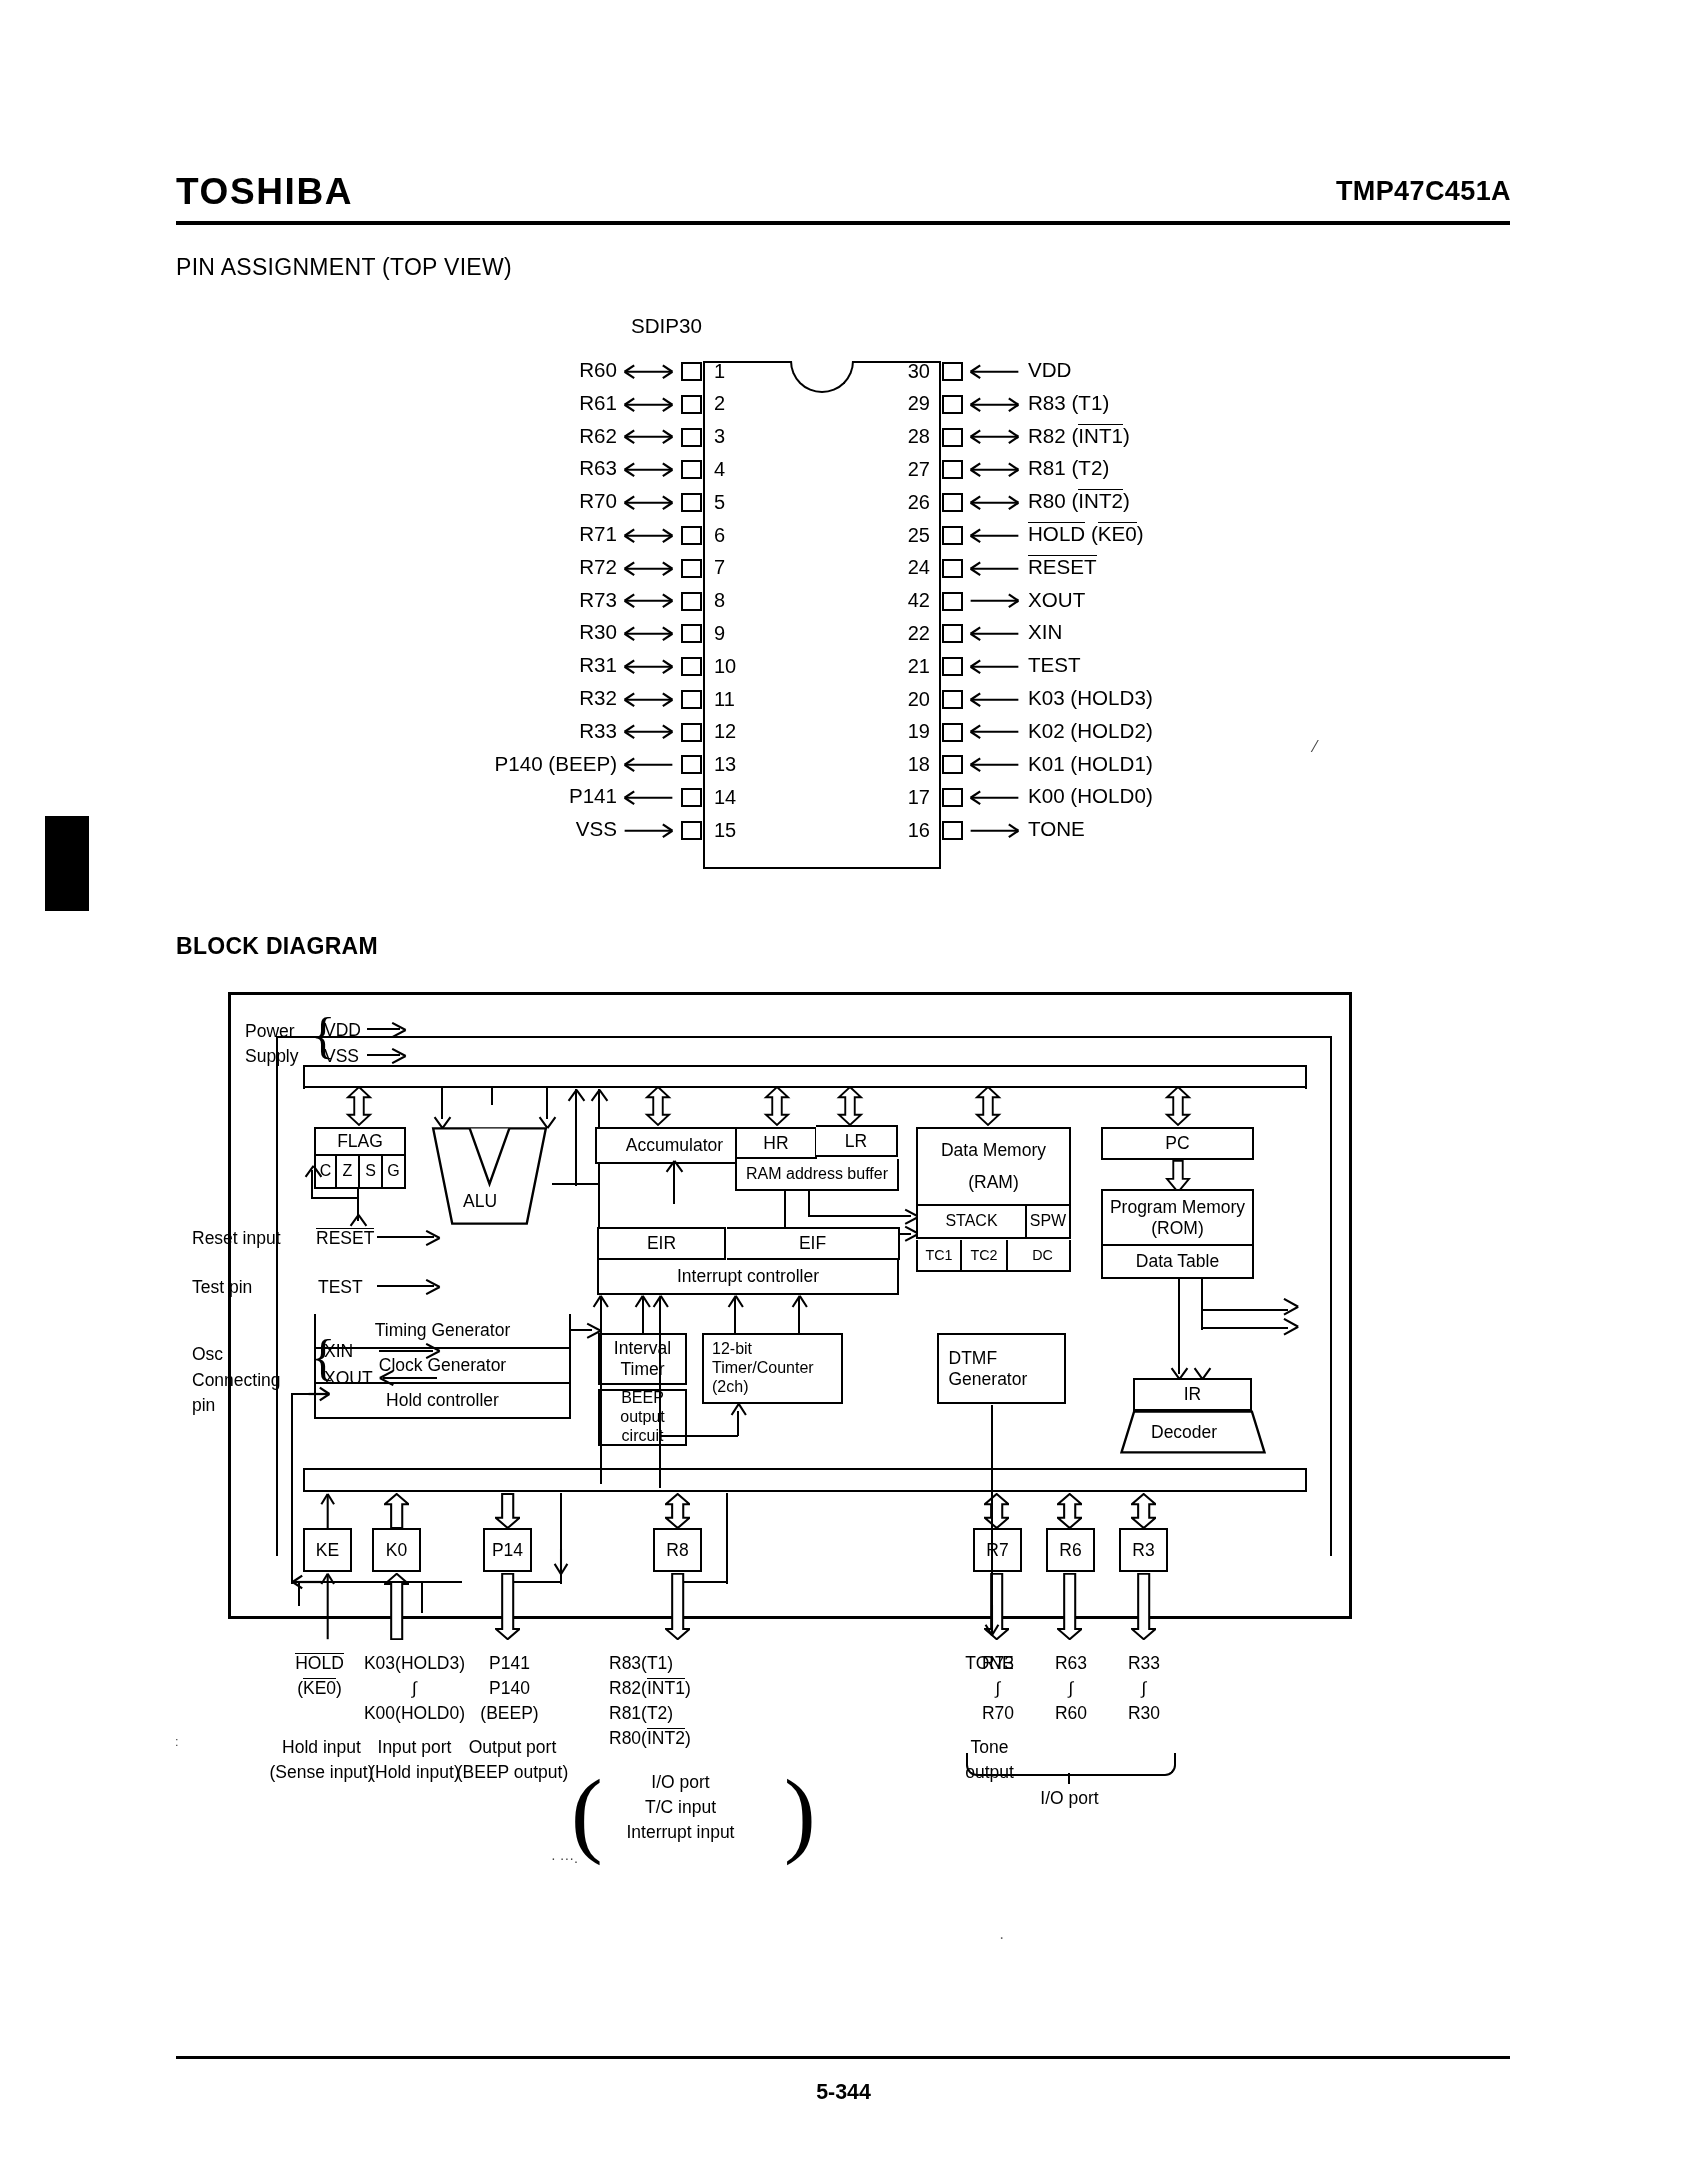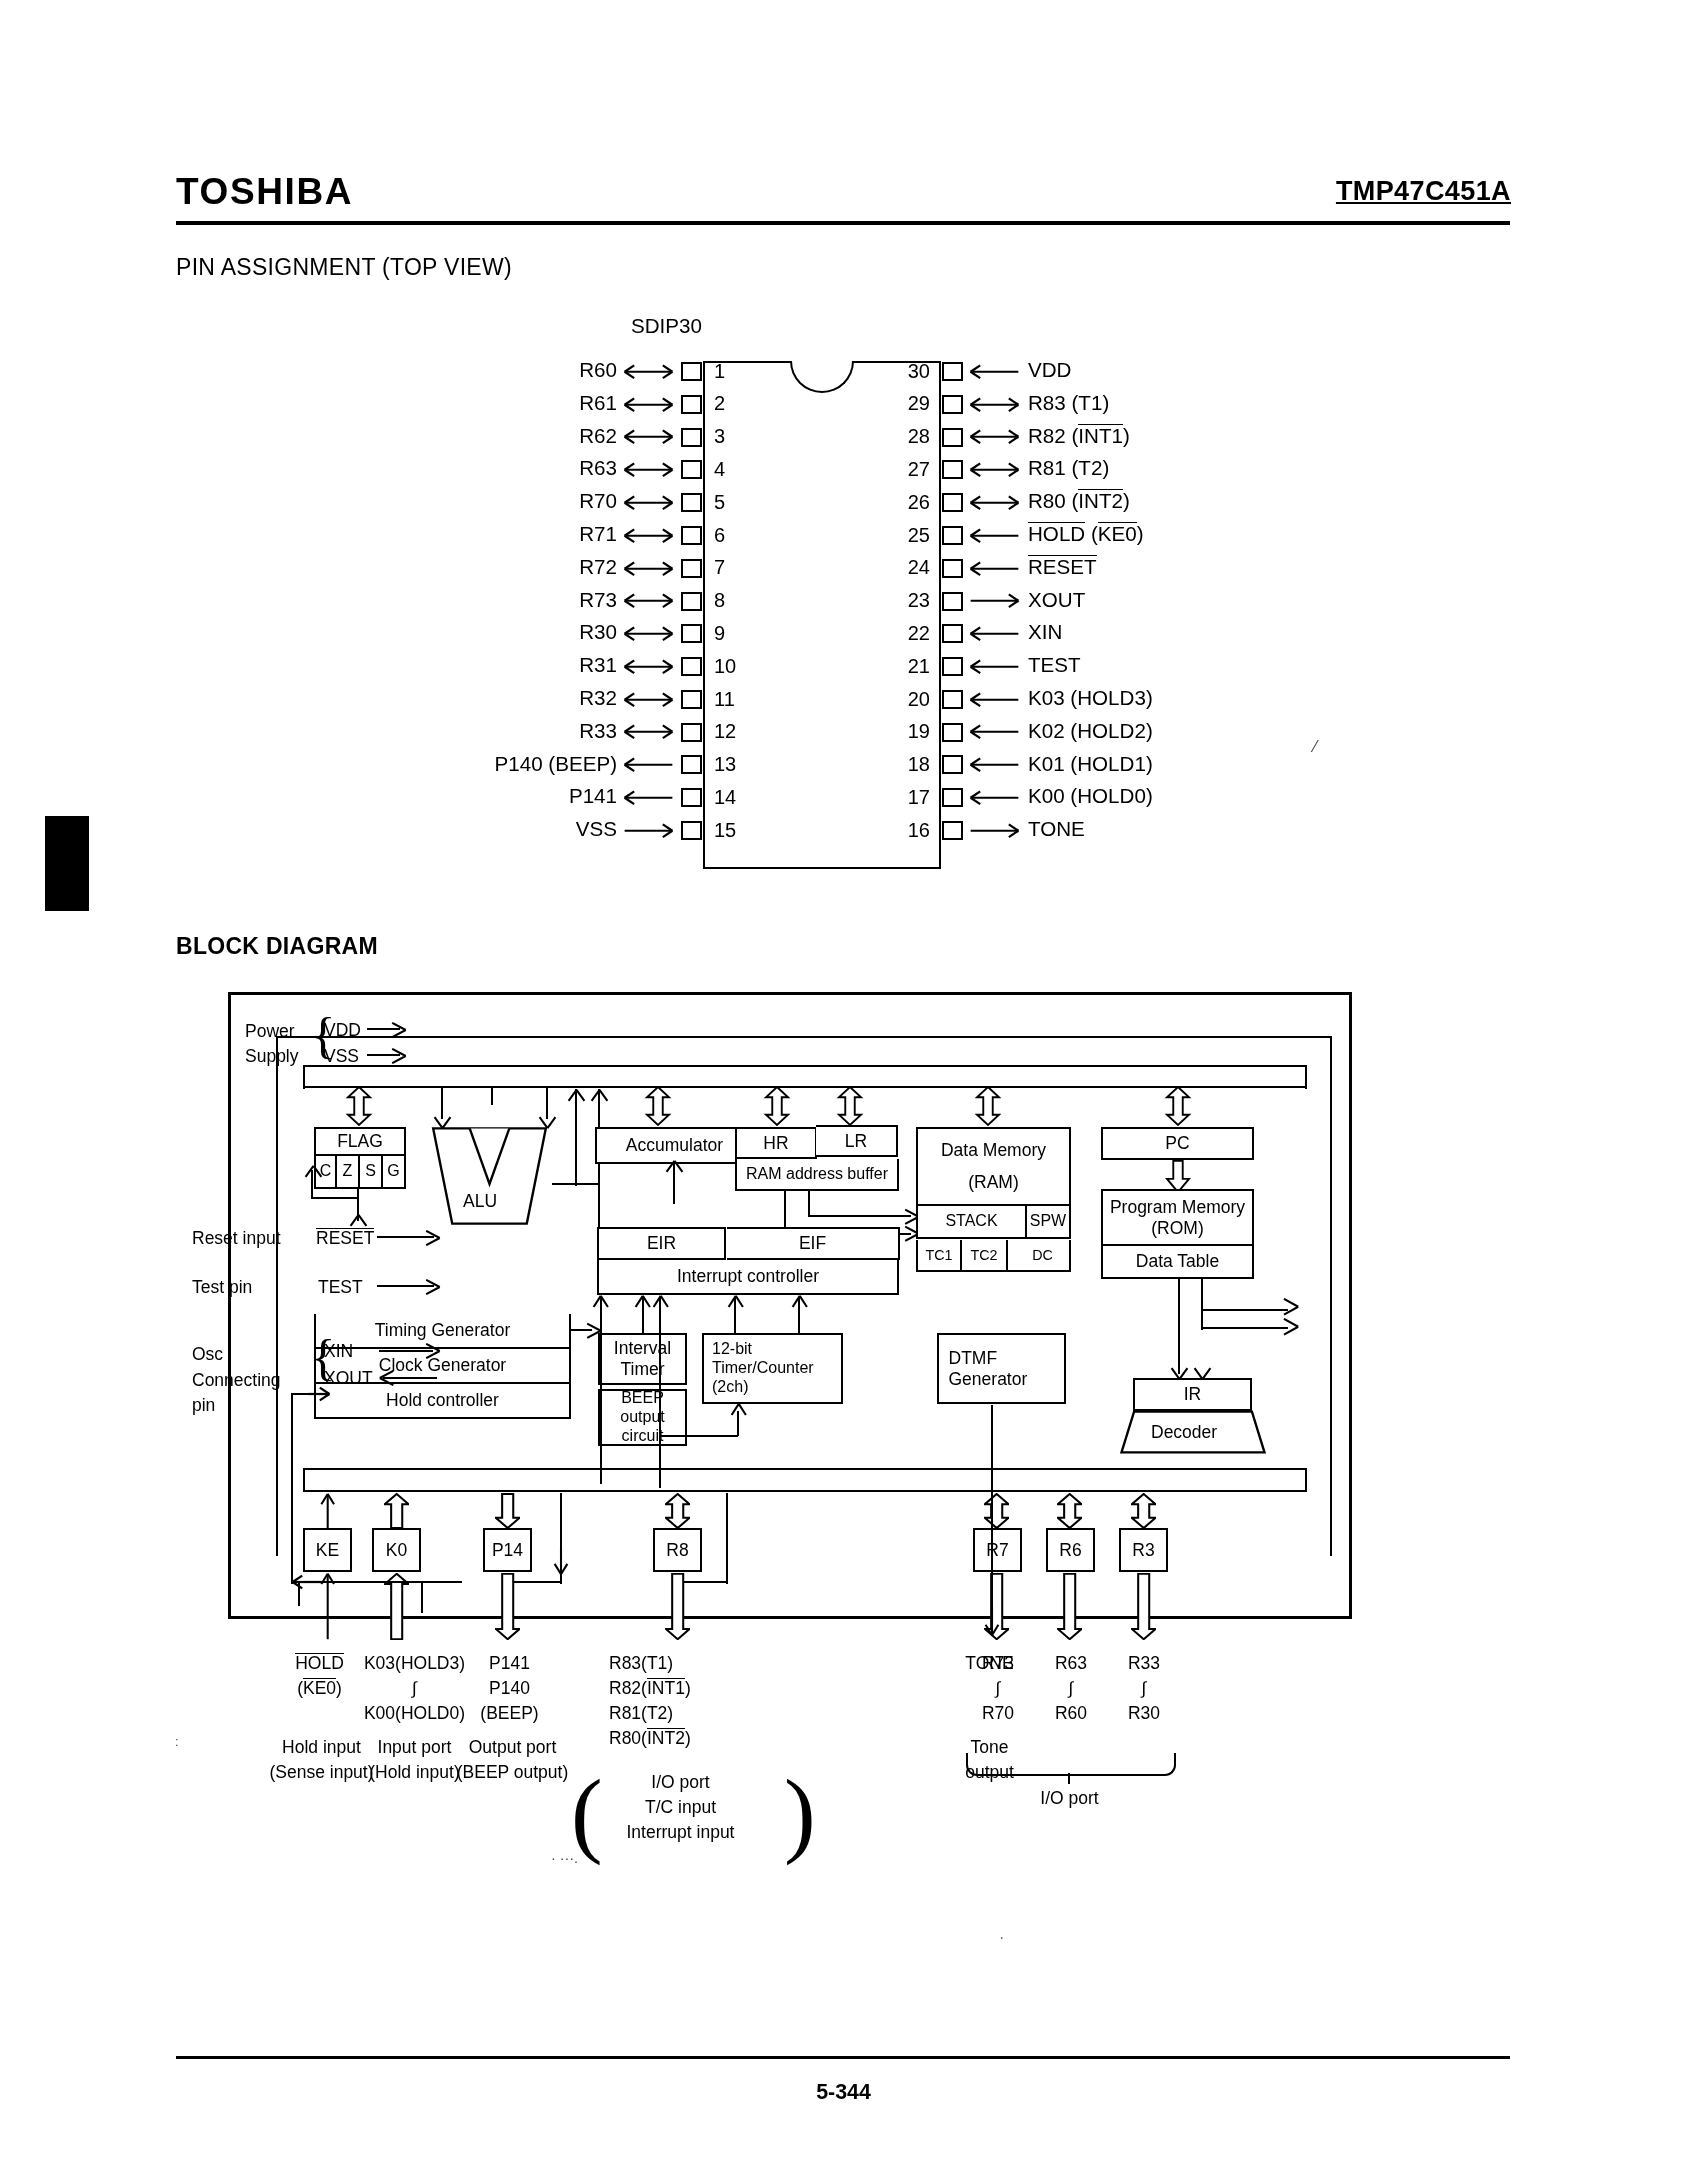--- a/index.html
+++ b/index.html
@@ -4,21 +4,21 @@
 <style>
   html,body{margin:0;padding:0;background:#fff;}
   body{width:1687px;height:2183px;position:relative;
        font-family:"Liberation Sans","DejaVu Sans",sans-serif;color:#000;
        -webkit-font-smoothing:none;}
   .pg{position:absolute;left:0;top:0;width:1687px;height:2183px;}
   .abs{position:absolute;}
 
   
   #hdr-toshiba{left:176px;top:171px;font-size:37px;font-weight:bold;letter-spacing:1.6px;}
-  #hdr-part{right:176px;top:176px;font-size:27px;font-weight:bold;letter-spacing:0.4px;text-decoration:underline;}
+  #hdr-part{right:176px;top:176px;font-size:27px;font-weight:bold;letter-spacing:0.4px;}
   #hdr-rule{left:176px;top:221px;width:1334px;height:4px;background:#000;}
 
   #sec-pin{left:176px;top:254px;font-size:23px;letter-spacing:0.3px;}
   #sec-block{left:176px;top:933px;font-size:23px;font-weight:bold;letter-spacing:0.3px;}
 
   
   #thumb{left:45px;top:816px;width:44px;height:95px;background:#000;}
 
   
   #ftr-rule{left:176px;top:2056px;width:1334px;height:3.2px;background:#000;}
@@ -344,21 +344,21 @@
       <div class="pinnum" style="top: 556px; left: auto; right: 757px;">24</div>
       <div class="ar" style="top: 560px; left: 969px;">
         <svg width="51" height="17.5" viewBox="0 0 64 22">
           <path d="M2 11 L62 11" stroke="#000" stroke-width="2.8" fill="none"></path>
           <path d="M2 11 L14 3" stroke="#000" stroke-width="2.8" fill="none"></path>
           <path d="M2 11 L14 19" stroke="#000" stroke-width="2.8" fill="none"></path>
         </svg>
       </div>
       <div class="pinlabel" style="top: 555px; left: 1028px;"><span class="ovl">RESET</span></div>
       <div class="pinpad" style="top: 592px; left: 942px;"></div>
-      <div class="pinnum" style="top: 589px; left: auto; right: 757px;">23</div>
+      <div class="pinnum" style="top: 589px; left: auto; right: 757px;">42</div>
       <div class="ar" style="top: 592px; left: 969px;">
         <svg width="51" height="17.5" viewBox="0 0 64 22">
           <path d="M2 11 L62 11" stroke="#000" stroke-width="2.8" fill="none"></path>
           <path d="M62 11 L50 3" stroke="#000" stroke-width="2.8" fill="none"></path>
           <path d="M62 11 L50 19" stroke="#000" stroke-width="2.8" fill="none"></path>
         </svg>
       </div>
       <div class="pinlabel" style="top: 588px; left: 1028px;">XOUT</div>
       <div class="pinpad" style="top: 624px; left: 942px;"></div>
       <div class="pinnum" style="top: 622px; left: auto; right: 757px;">22</div>

